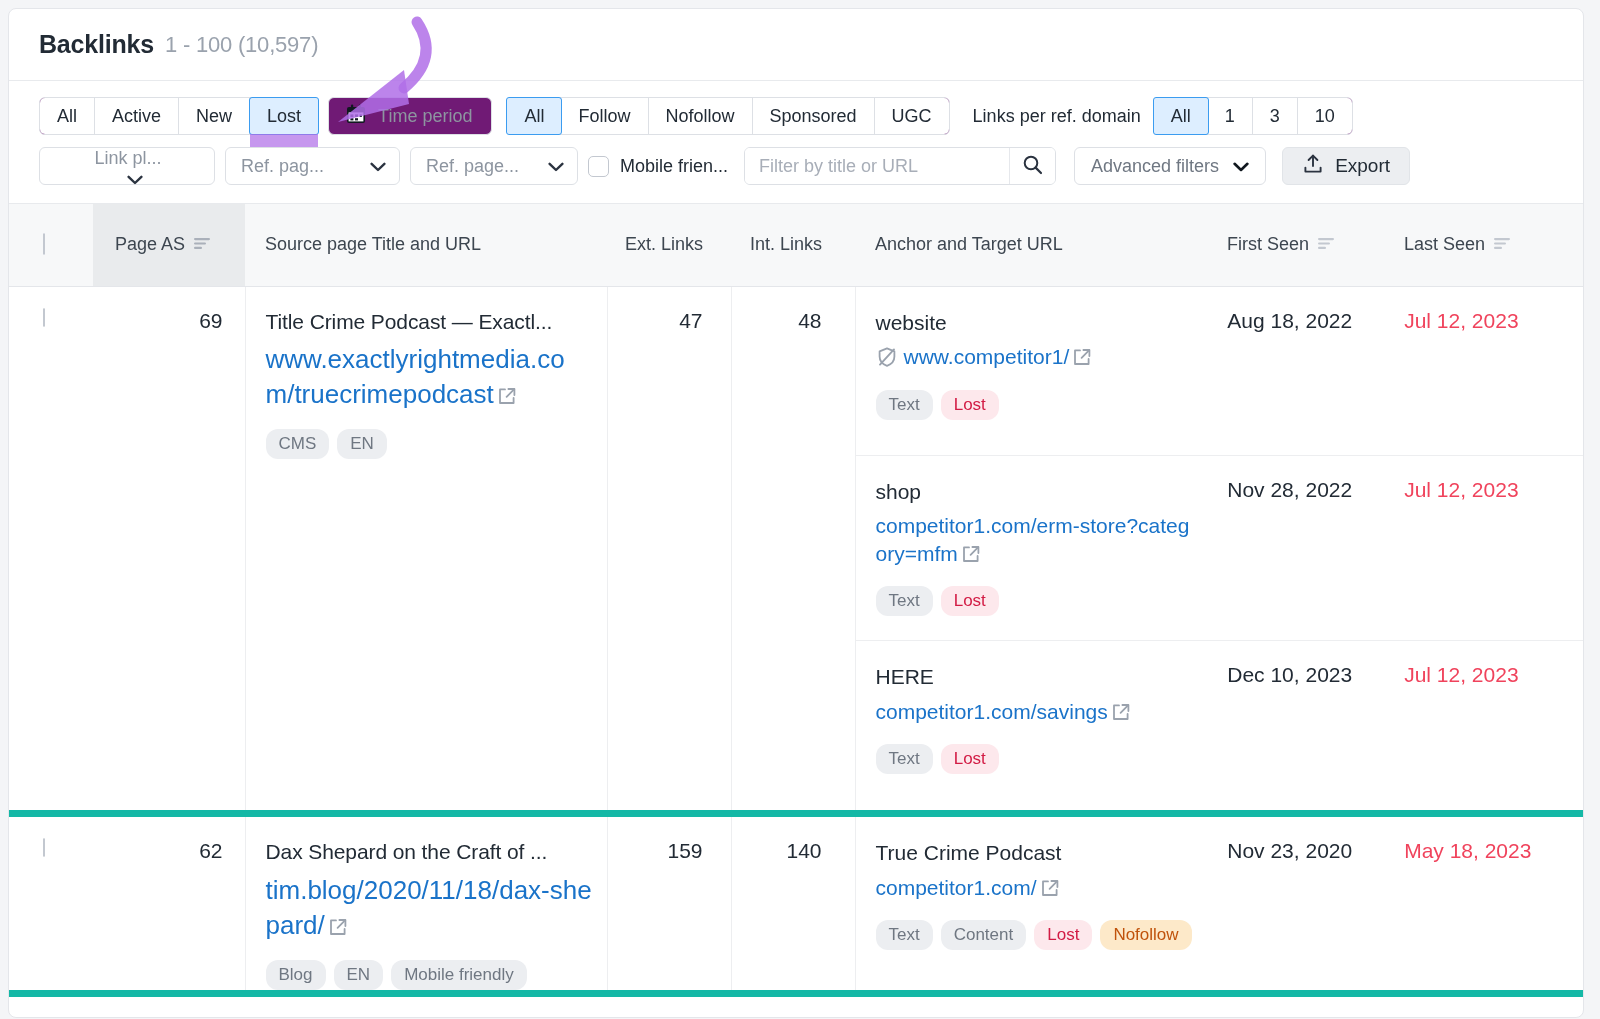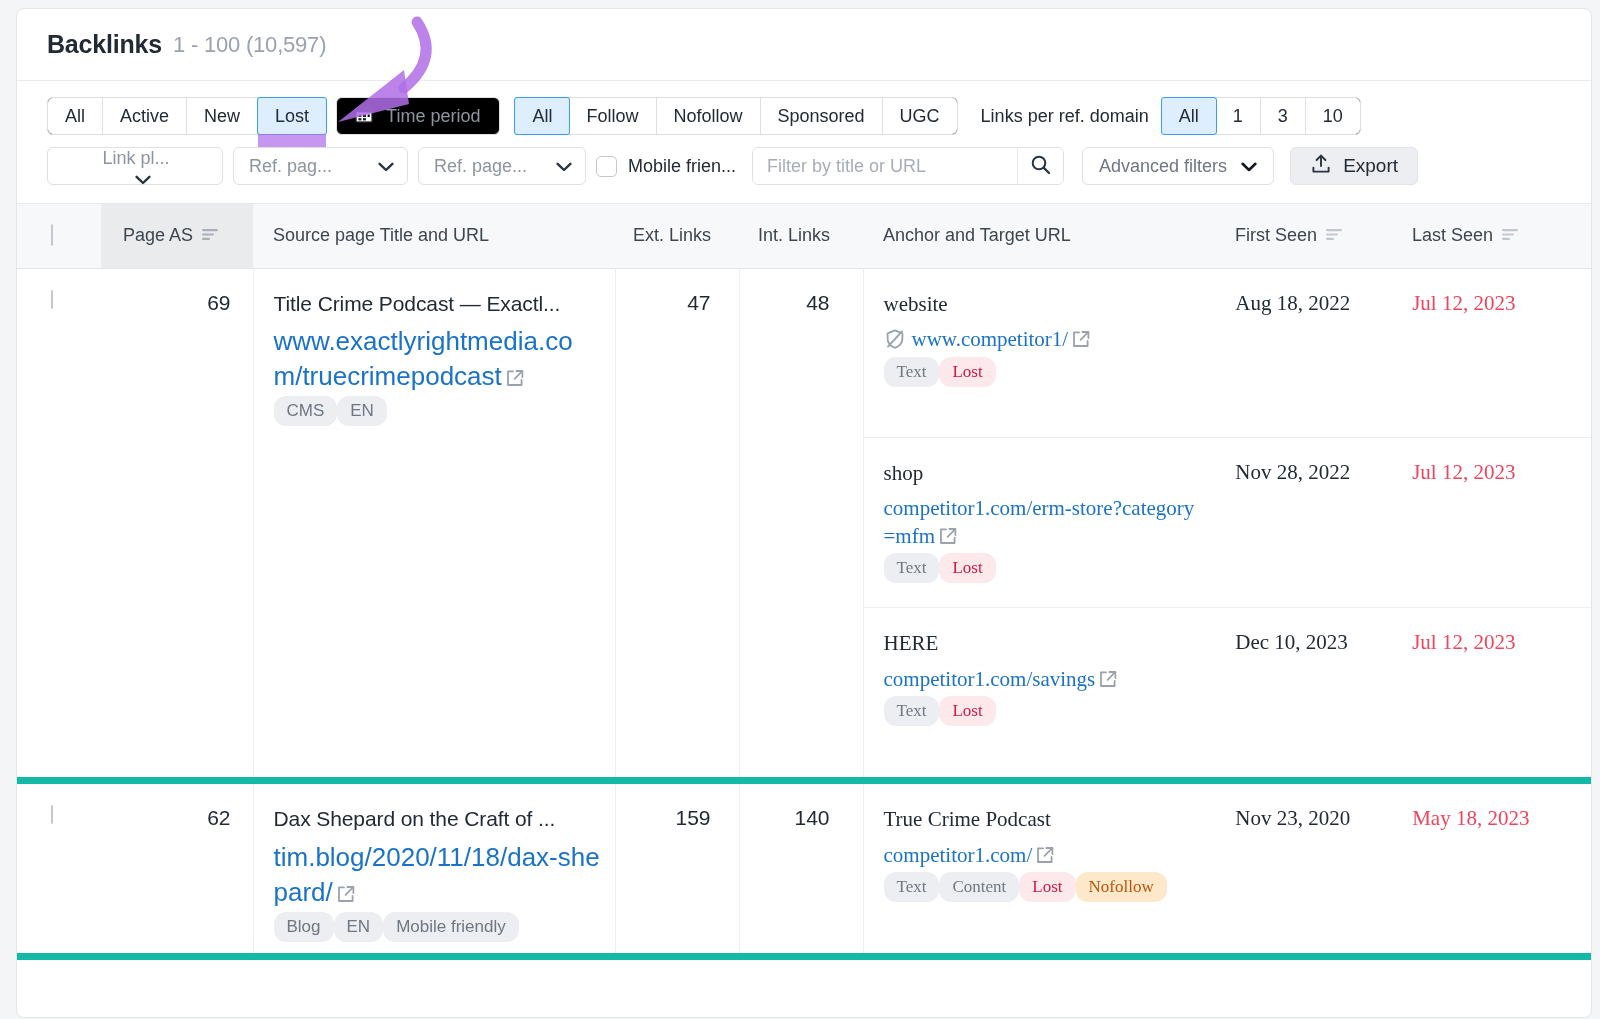--- a/index.html
+++ b/index.html
@@ -6,21 +6,21 @@
   html, body {
     width: 1600px; height: 1019px;
     background: #f4f5f7;
     font-family: "Liberation Sans", sans-serif;
     -webkit-font-smoothing: antialiased;
   }
   .page { position: relative; width: 1600px; height: 1019px; overflow: hidden; }
 
   .card {
     position: absolute;
-    left: 16px; top: 8px;
+    left: 8px; top: 8px;
     width: 1576px;
     background: #ffffff;
     border: 1px solid #e4e6ea;
     border-radius: 8px;
     overflow: hidden;
     min-height: 1010px;
   }
 
   
   .card-header {
@@ -47,21 +47,21 @@
   .toolbar { padding: 16px 30px 18px 30px; border-bottom: 1px solid #e8eaed; }
   .toolbar-row { display: flex; align-items: center; }
   .toolbar-row.r2 { margin-top: 12px; }
 
   .seg {
     display: flex;
     border: 1px solid #dde0e5;
     border-radius: 6px;
     height: 38px;
     overflow: visible;
-    background: #000000;
+    background: #701a75;
   }
   .seg-btn {
     position: relative;
     display: flex; align-items: center; justify-content: center;
     padding: 0 17px;
     font-size: 18px;
     color: #222b35;
     background: #fff;
     border-right: 1px solid #dde0e5;
     cursor: pointer;
@@ -171,21 +171,21 @@
     font-size: 19px; color: #222b35;
     cursor: pointer;
     white-space: nowrap;
   }
 
   
   table { width: 100%; border-collapse: collapse; table-layout: fixed; }
   thead th {
     background: #f7f8f9;
     border-bottom: 1px solid #e4e6ea;
-    height: 64px;
+    height: 82px;
     font-size: 18px;
     font-weight: normal;
     color: #3d4650;
     text-align: left;
     padding: 0 14px;
     vertical-align: middle;
   }
   th.c-chk { width: 84px; padding-left: 34px; }
   th.c-as  { width: 152px; background: #e9ebed; text-align: left; padding-left: 22px; }
   th.c-src { width: 362px; padding-left: 20px; }
@@ -217,37 +217,36 @@
   }
 
   .src-title {
     font-size: 21px; color: #222b35; line-height: 1.28;
     letter-spacing: -0.1px;
   }
   .src-url {
     font-size: 26px; color: #1a73c9; line-height: 1.32;
     margin-top: 7px; word-break: break-all; cursor: pointer;
   }
-  .chips { display: flex; flex-wrap: wrap; gap: 0; }
+  .chips { margin-top: 15px; display: flex; flex-wrap: wrap; gap: 8px; }
   .chip {
     background: #eceef1; color: #6f7782;
     border-radius: 12px; font-size: 17px;
     padding: 5px 13px; white-space: nowrap;
   }
   .chip.lost { background: #fde8ec; color: #d21b44; }
   .chip.nofollow { background: #fde9c9; color: #c0530c; }
 
   
   .sub {
     border-bottom: 1px solid #edeef0;
     display: flex;
     padding-top: 22px;
     padding-bottom: 24px;
     min-height: 169px;
-    font-family: Liberation Serif, serif;
   }
   .sub:last-child { border-bottom: none; }
   .sub .anc { width: 360px; padding-left: 20px; padding-right: 22px; }
   .sub .fs  { width: 175px; padding-left: 12px; font-size: 21px; color: #222b35; white-space: nowrap; }
   .sub .ls  { width: 195px; padding-left: 14px; font-size: 21px; color: #f0435c; white-space: nowrap; }
 
   .anc-text { font-size: 21px; color: #222b35; line-height: 1.3; }
   .anc-url {
     font-size: 21px; color: #1a73c9; line-height: 1.35;
     margin-top: 7px; word-break: break-all; cursor: pointer;

